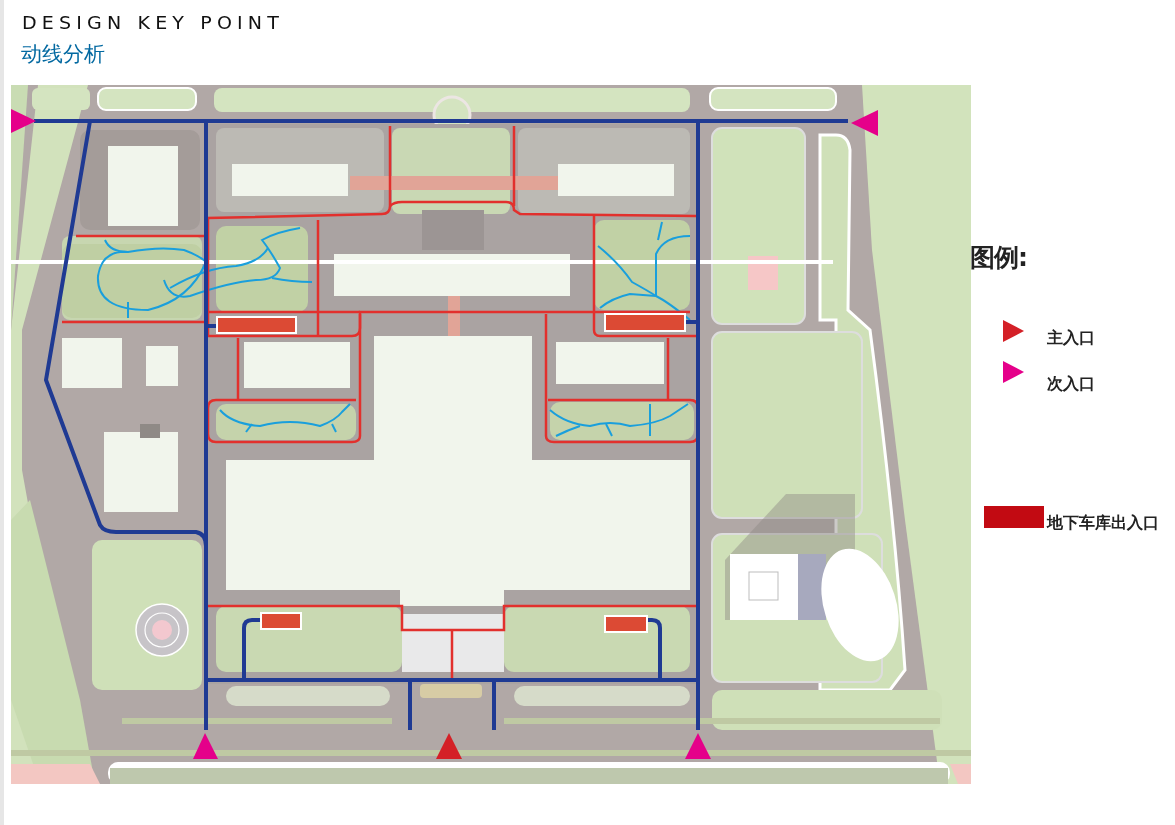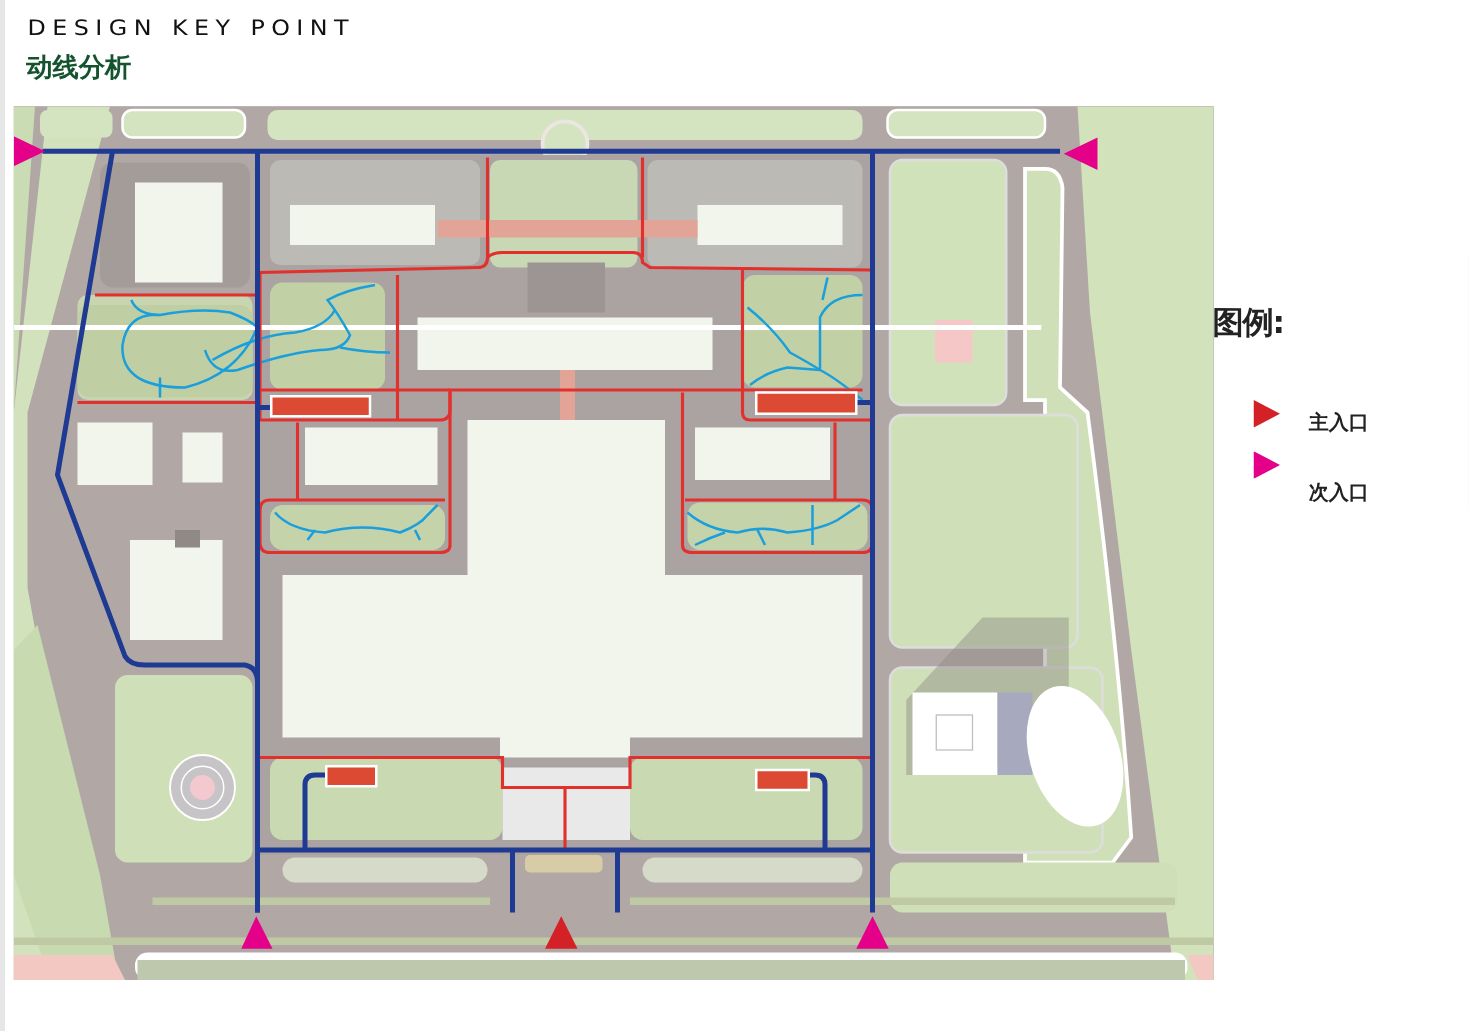--- a/index.html
+++ b/index.html
@@ -1,19 +1,19 @@
 <!DOCTYPE html>
 <html><head>
 <meta charset="utf-8">
 <style>
   html,body{margin:0;padding:0;background:#fff;}
   body{width:1175px;height:825px;position:relative;overflow:hidden;font-family:"DejaVu Sans","Liberation Sans",sans-serif;}
   .left-edge{position:absolute;left:0;top:0;width:4px;height:825px;background:#e6e6e6;}
   .hdr-en{position:absolute;left:22px;top:13px;font-family:"DejaVu Sans",sans-serif;font-size:17px;letter-spacing:4.6px;color:#111;font-weight:normal;transform:scaleX(1.12);transform-origin:left top;}
-  .hdr-cn{position:absolute;left:21px;top:40px;font-size:21px;font-weight:bold;color:#14532d;}
+  .hdr-cn{position:absolute;left:21px;top:40px;font-size:21px;font-weight:normal;color:#0369a1;}
   .map{position:absolute;left:11px;top:85px;width:960px;height:699px;overflow:hidden;background:#b1a8a6;}
   .map svg{position:absolute;left:0;top:0;}
   .legend{position:absolute;left:969px;top:230px;width:206px;height:310px;text-decoration:underline;}
   .legend-title{position:absolute;left:1px;top:11px;font-size:25px;font-weight:bold;color:#222;letter-spacing:-1px;}
   .lg-item{position:absolute;left:0;width:206px;height:40px;}
   .lg-label{position:absolute;left:78px;font-size:16px;font-weight:bold;color:#222;white-space:nowrap;}
   .sym{position:absolute;}
 </style>
 </head>
 <body>
@@ -190,18 +190,22 @@
     <svg class="sym" style="left:33px;top:0" width="24" height="22">
       <polygon points="1,0 1,22 22,11" fill="#d42027"></polygon>
     </svg>
     <span class="lg-label" style="top:8px">主入口</span>
   </div>
 
   <div class="lg-item" style="top:131px">
     <svg class="sym" style="left:33px;top:0" width="24" height="22">
       <polygon points="1,0 1,22 22,11" fill="#e5008a"></polygon>
     </svg>
-    <span class="lg-label" style="top:23px">次入口</span>
+    <span class="lg-label" style="top:13px">次入口</span>
   </div>
 
 
 
+  <div class="lg-item" style="top:276px">
+    <div class="sym" style="left:15px;top:0;width:60px;height:22px;background:#c20a12"></div>
+    <span class="lg-label" style="top:7px">地下车库出入口</span>
+  </div>
 </div>
 
 </body></html>

